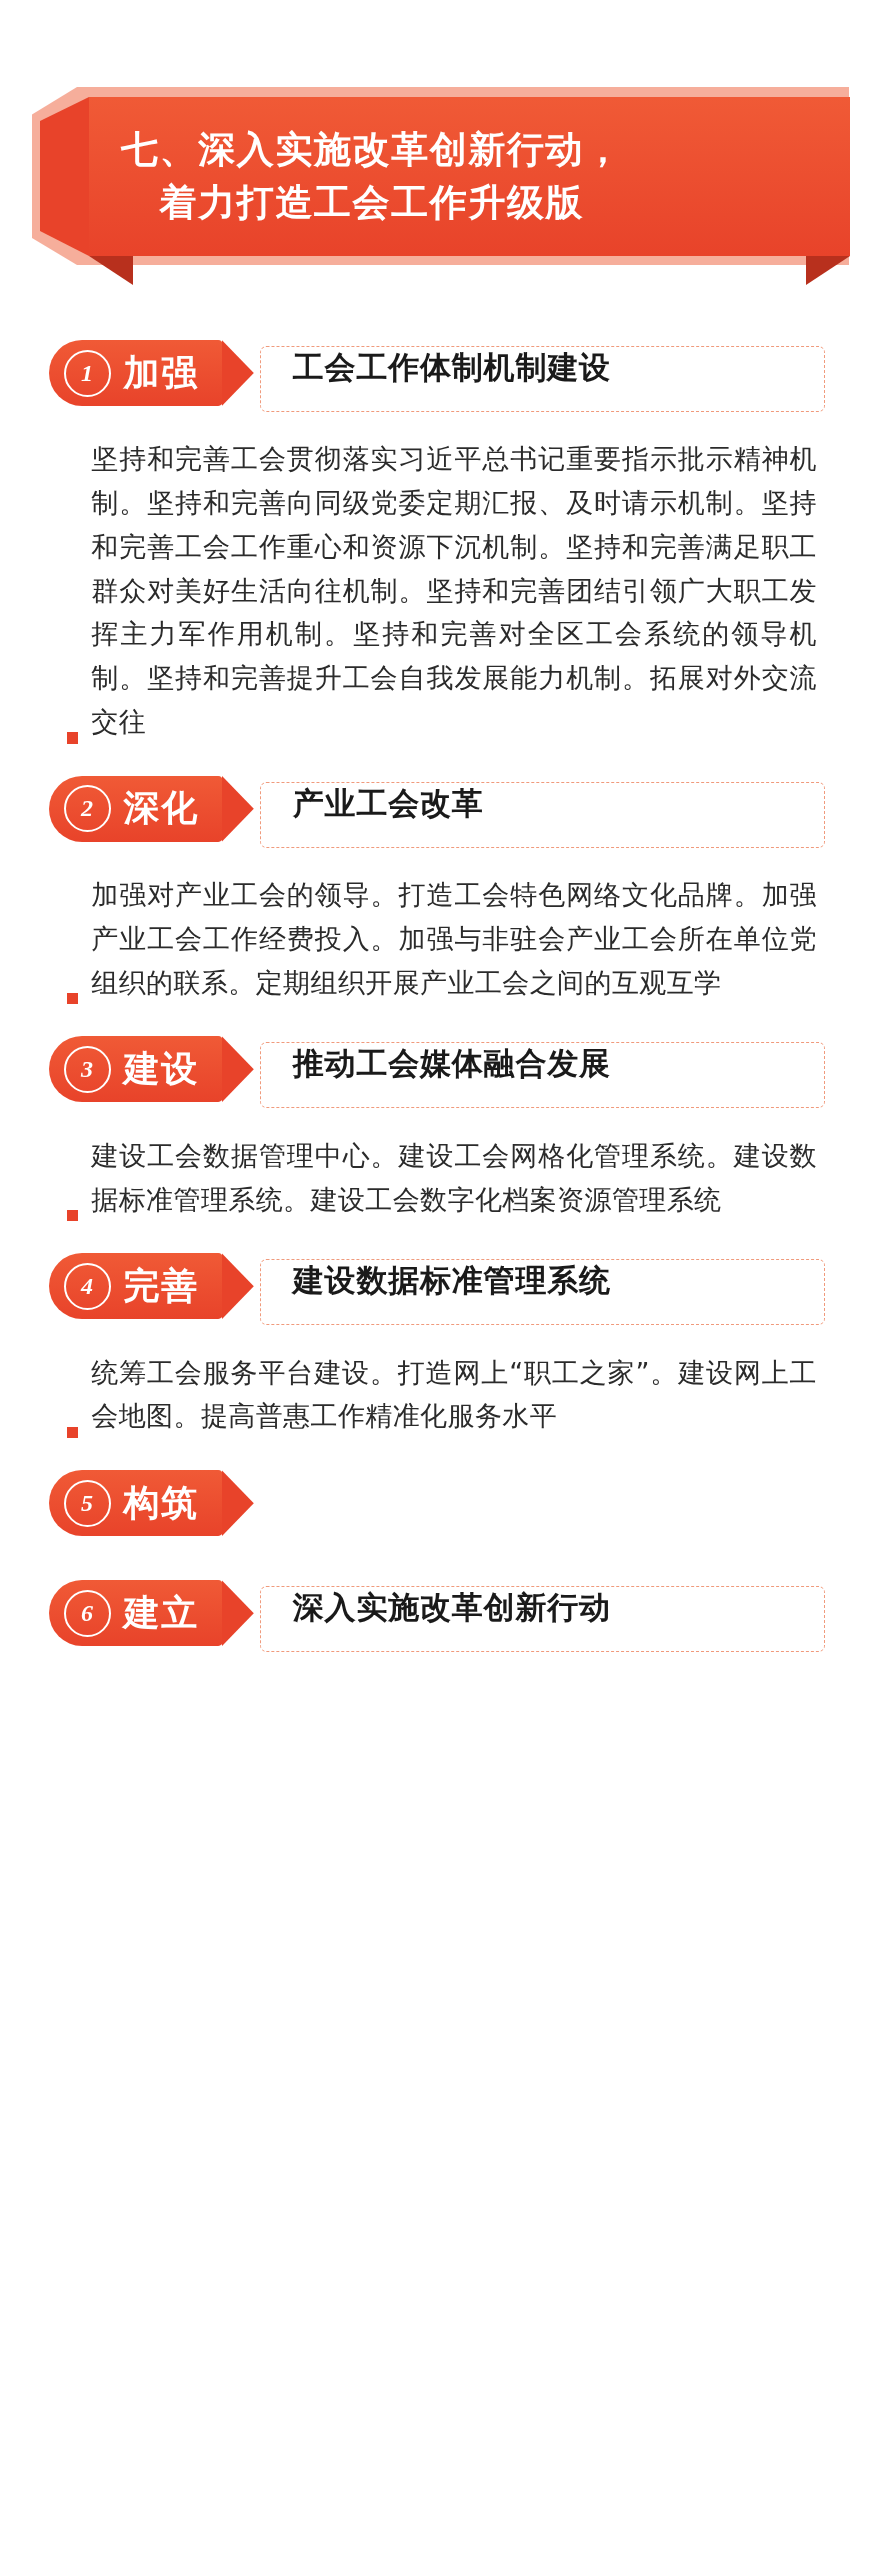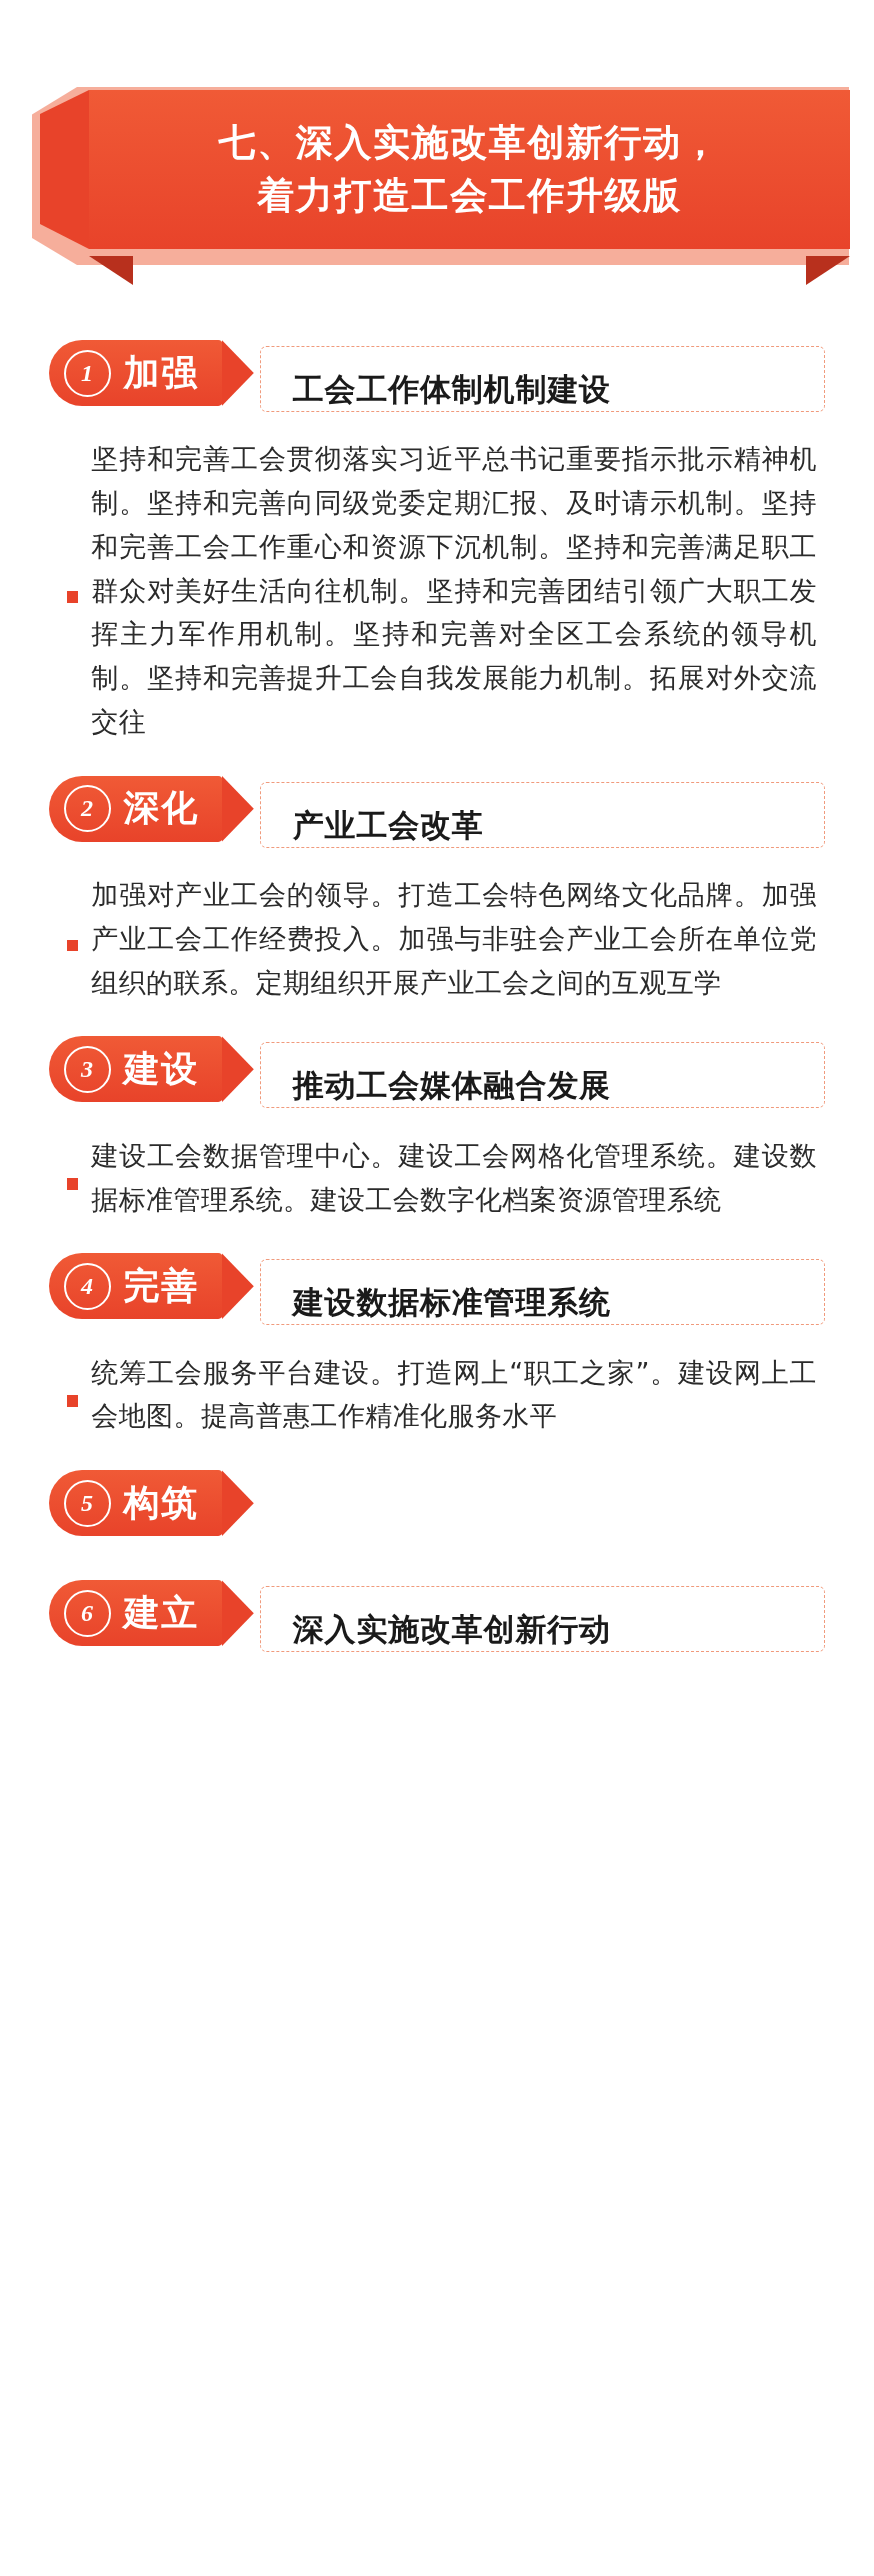--- a/index.html
+++ b/index.html
@@ -33,27 +33,26 @@
     top: 87px;
     width: 817px;
     height: 178px;
     background: #f4a08a;
     clip-path: polygon(0 27.5px, 45px 0, 817px 0, 817px 178px, 45px 178px, 0 151px);
     opacity: .85;
   }
   .ribbon-main {
     position: absolute;
     left: 89px;
-    top: 90px;
+    top: 97px;
     width: 761px;
     height: 159px;
     background: linear-gradient(180deg, #f05a36 0%, #e8432a 100%);
     display: flex;
     align-items: center;
-    justify-content: center;
     padding: 0 32px;
   }
   .ribbon-main:before {
     content: "";
     position: absolute;
     left: -49px;
     top: 0;
     width: 49px;
     height: 159px;
     background: #e8432a;
@@ -144,36 +143,36 @@
     letter-spacing: 1.6px;
     white-space: nowrap;
     font-family: "DejaVu Sans", "Liberation Sans", sans-serif;
   }
   .head-box {
     flex: 1 1 auto;
     margin-left: 37px;
     border: 1.6px dashed #f09a7c;
     border-radius: 6.5px;
     display: flex;
-    align-items: flex-end;
+    align-items: flex-start;
     padding: 0 16px 0 32px;
     height: 66px;
     align-self: center;
   }
   .head-title {
     color: #1a1a1a;
     font-size: 31px;
     font-weight: bold;
     letter-spacing: 0.8px;
     font-family: "DejaVu Sans", "Liberation Sans", sans-serif;
   }
 
   .para {
     display: flex;
-    align-items: center;
+    align-items: flex-end;
     padding: 4.9px 8px 0 18px;
   }
   .bullet {
     flex: 0 0 auto;
     width: 11.3px;
     height: 11.3px;
     background: #e8432a;
     margin: 13px 13px 0 0;
   }
   .para-text {

